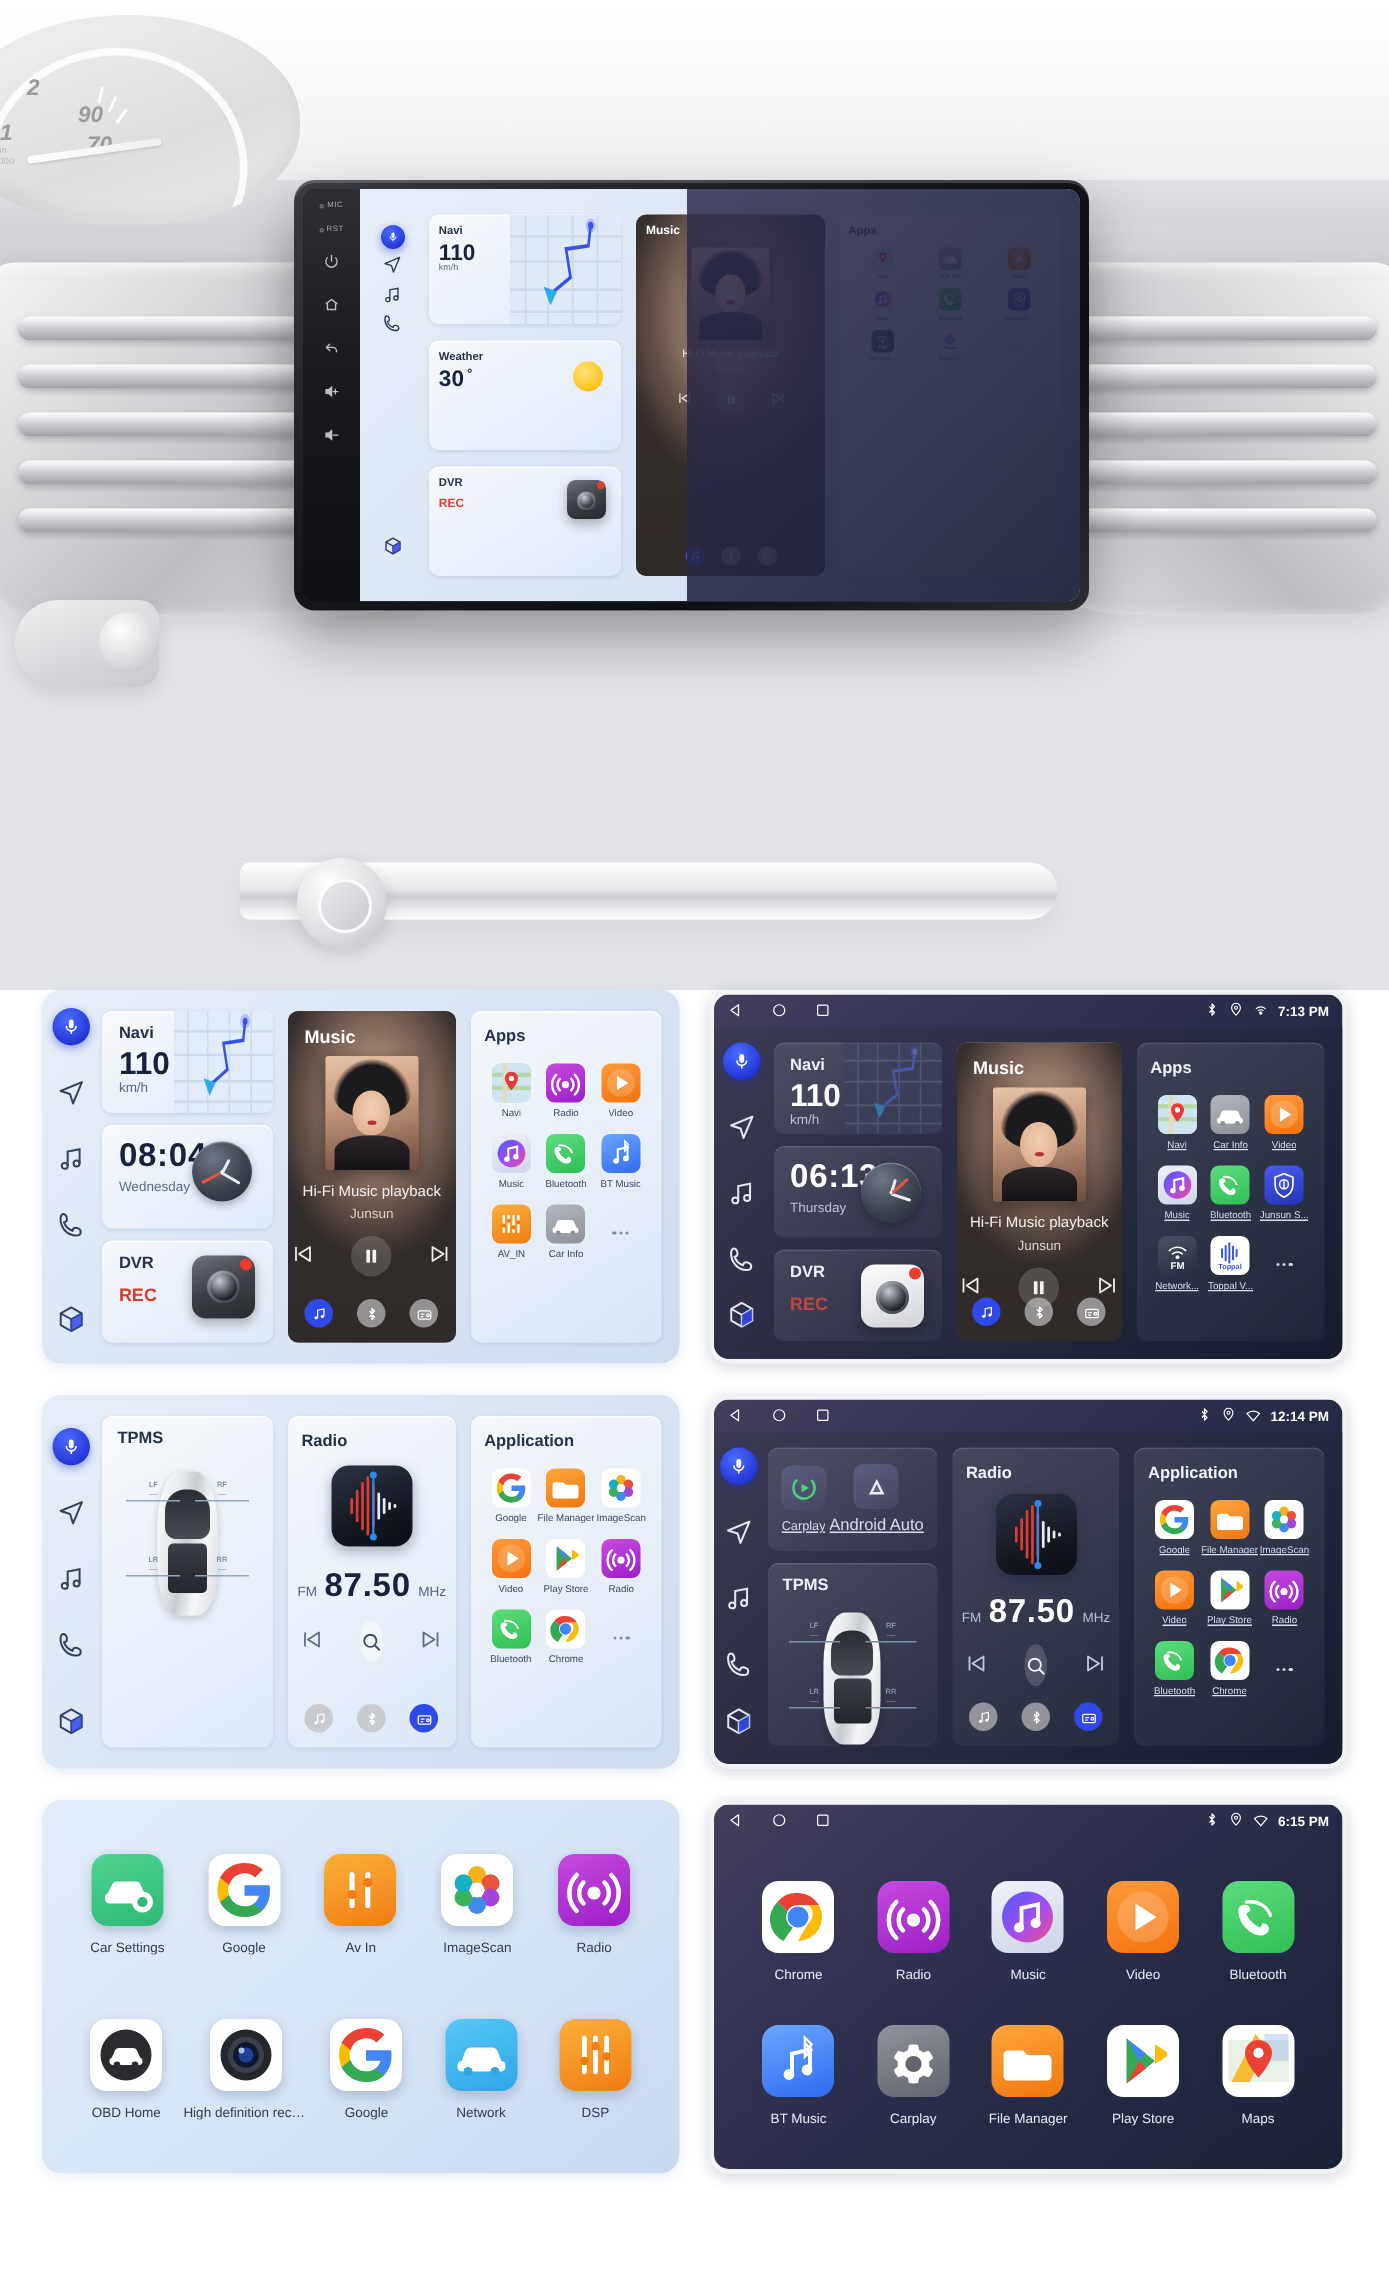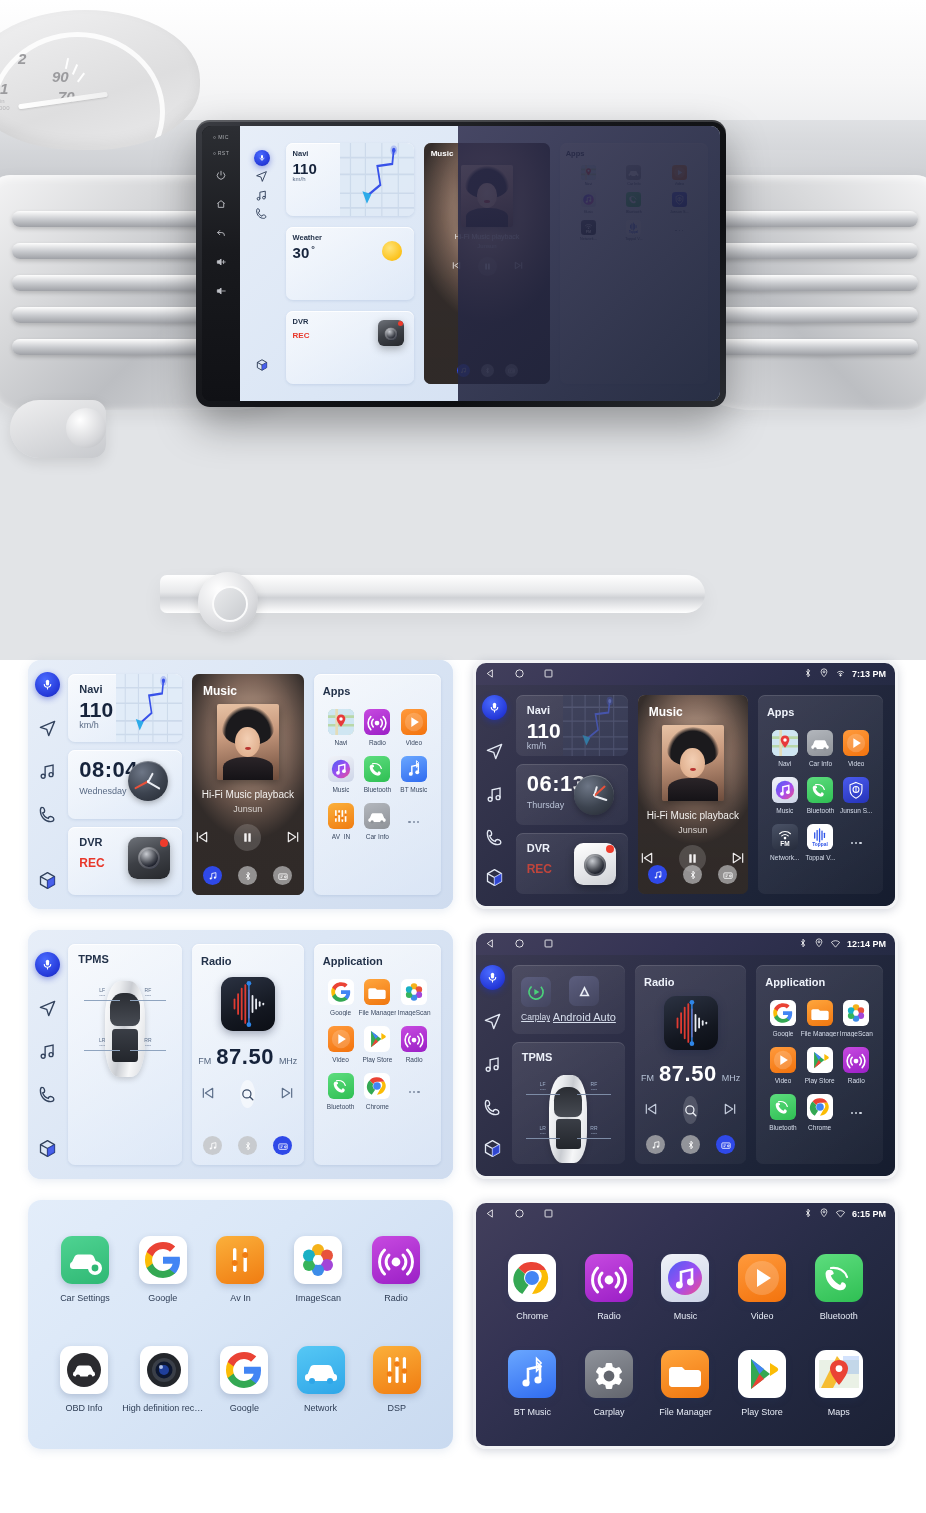--- a/index.html
+++ b/index.html
@@ -1709,21 +1709,21 @@
             <div class="lcell">
               <div class="licon" style="background:#ffffff">
                 <svg width="100%" height="100%" viewBox="0 0 48 48">
                   <circle cx="24" cy="24" r="17" fill="#2b2b2f"></circle>
                   <path d="M14 27h20l-2.5-5.6c-.5-1.2-1.6-2-2.9-2h-9.2c-1.3 0-2.4.8-2.9 2z" fill="#fff"></path>
                   <rect x="13" y="25.6" width="22" height="5" rx="2.4" fill="#fff"></rect>
                   <circle cx="18" cy="30.6" r="2.2" fill="#2b2b2f"></circle>
                   <circle cx="30" cy="30.6" r="2.2" fill="#2b2b2f"></circle>
                 </svg>
               </div>
-              <div class="llab">OBD Info</div>
+              <div class="llab">OBD Home</div>
             </div>
             <div class="lcell">
               <div class="licon" style="background:#ffffff">
                 <svg width="100%" height="100%" viewBox="0 0 48 48">
                   <circle cx="24" cy="24" r="17" fill="#23262b"></circle>
                   <circle cx="24" cy="24" r="12" fill="#3a3f48"></circle>
                   <circle cx="24" cy="24" r="8.5" fill="#0d1730"></circle>
                   <circle cx="24" cy="24" r="5" fill="#1f3f9b"></circle>
                   <circle cx="21" cy="21" r="2" fill="#cfe0ff" opacity=".8"></circle>
                 </svg>

